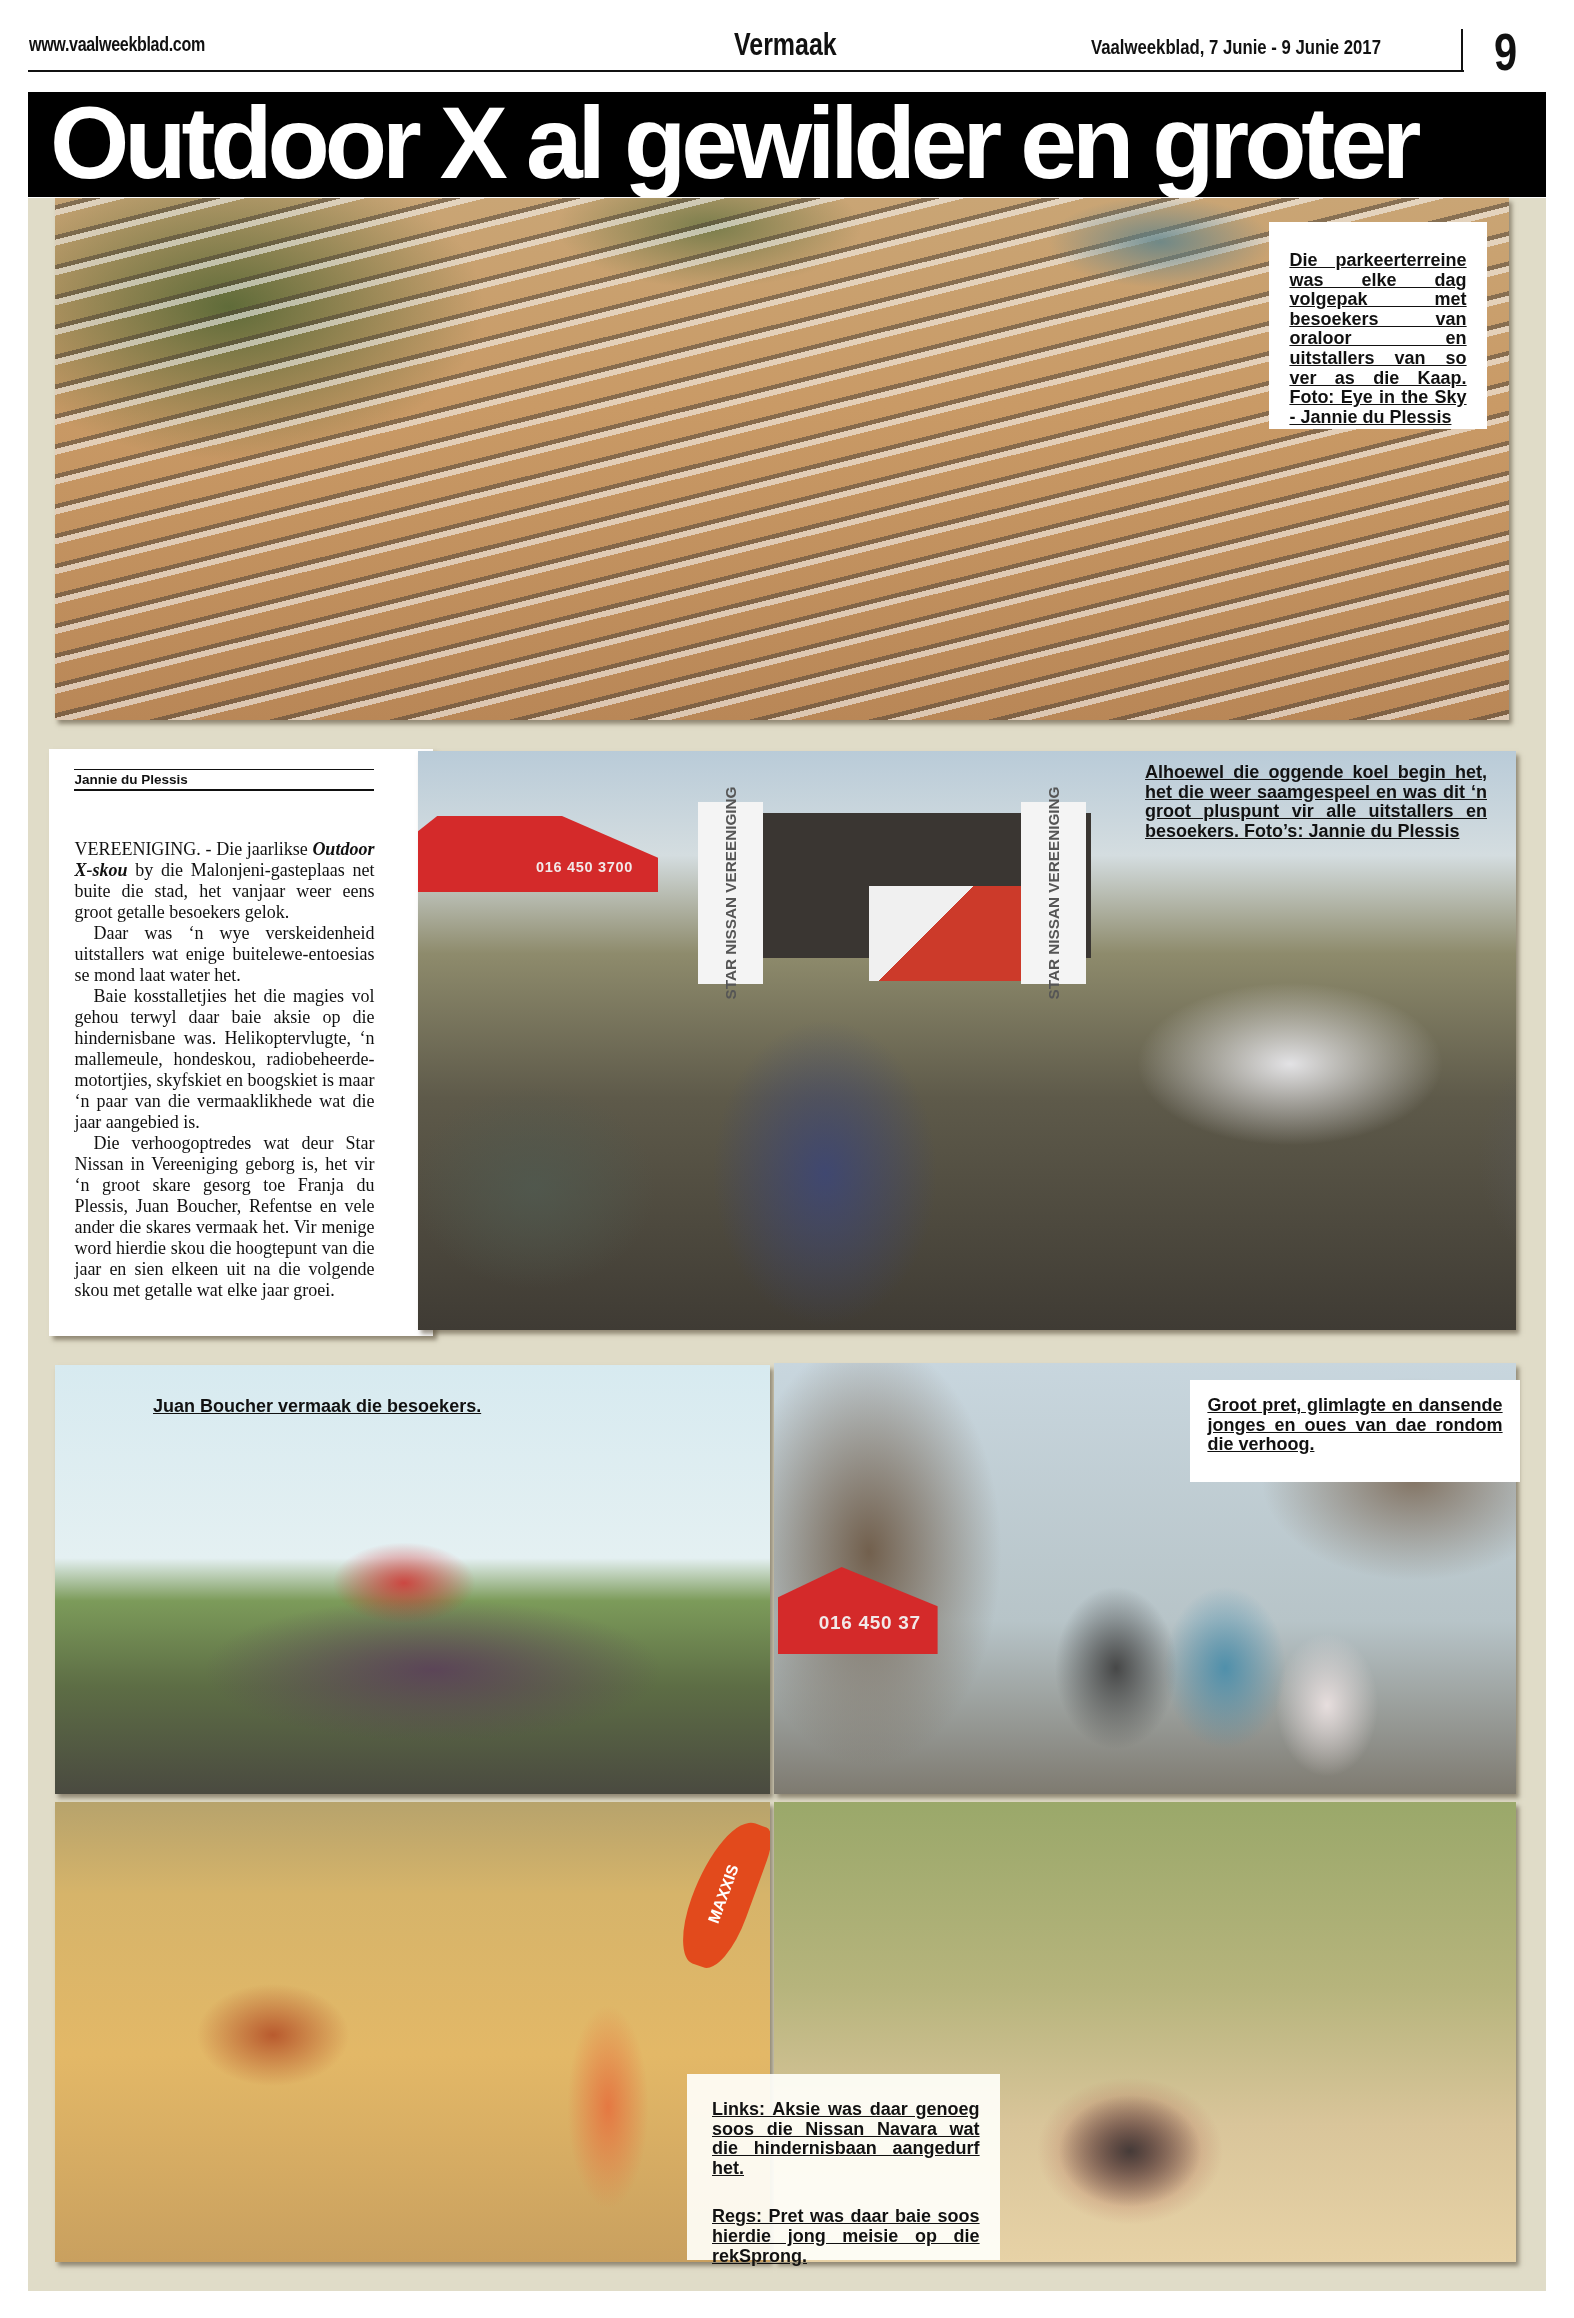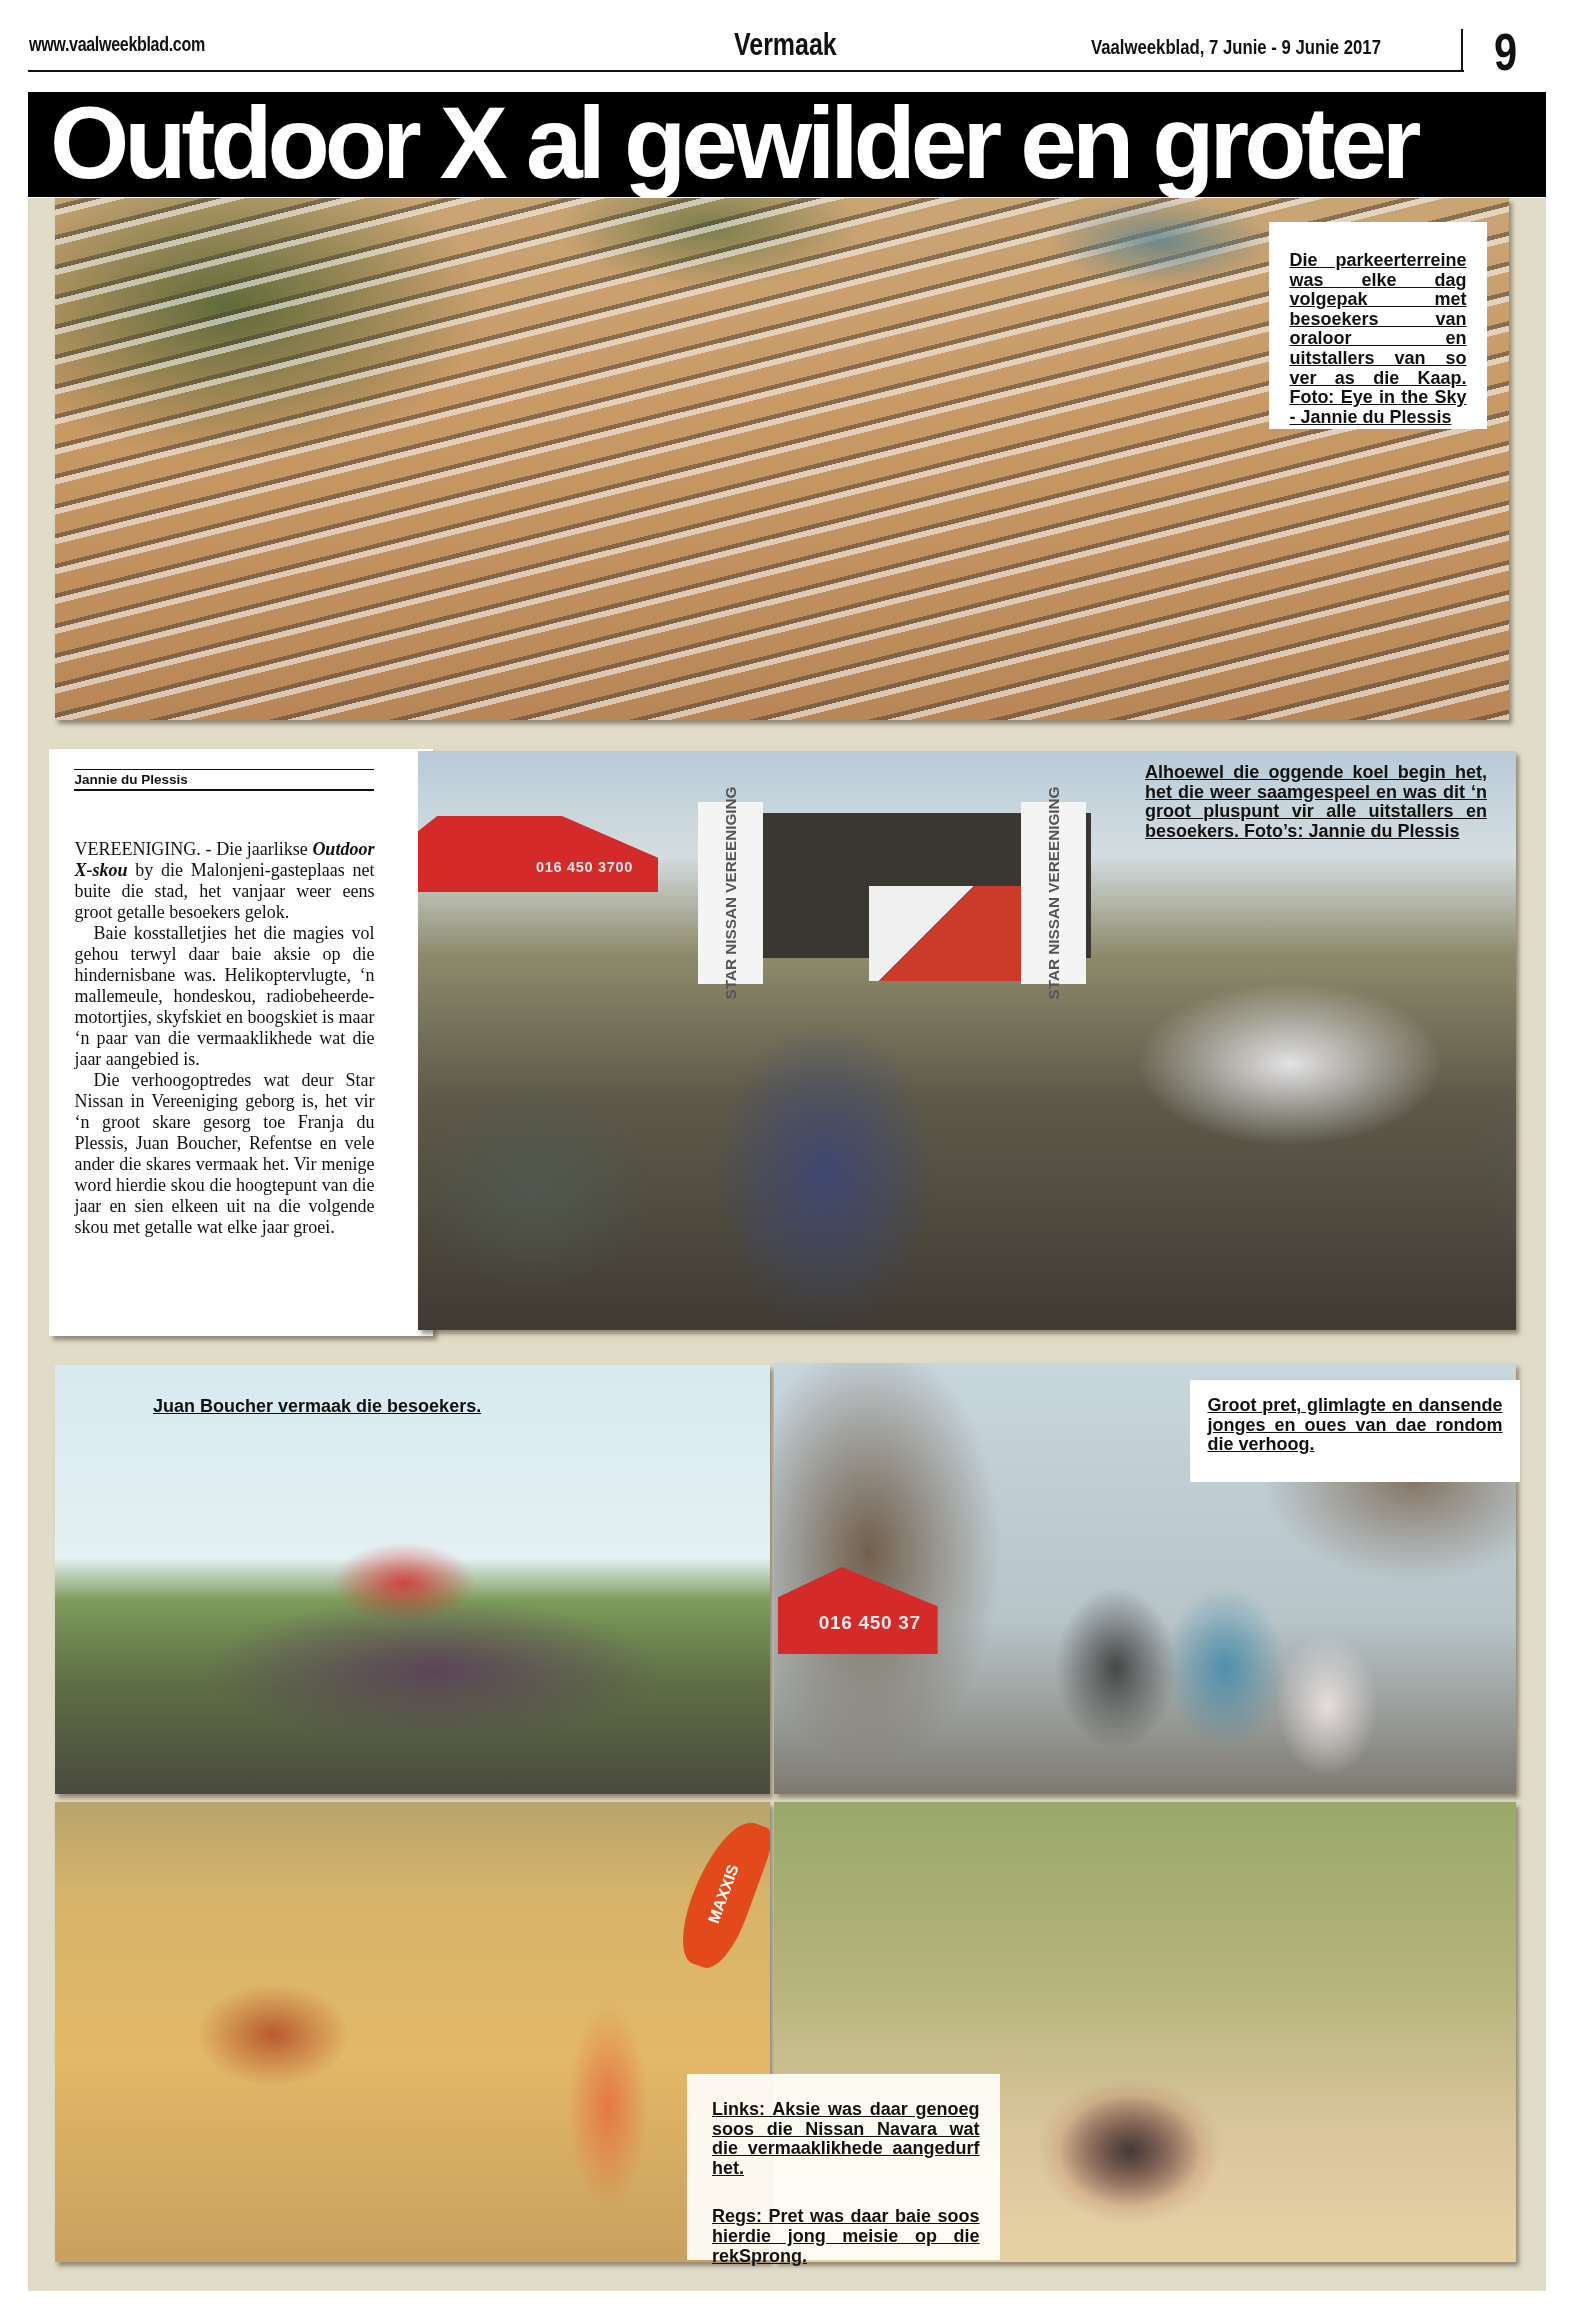--- a/index.html
+++ b/index.html
@@ -121,20 +121,21 @@
 <div class="abs cap-aerial">
   <div class="cap-bold">Die parkeerterreine was elke dag volgepak met besoekers van oraloor en uitstallers van so ver as die Kaap. Foto: Eye in the Sky - Jannie du Plessis</div>
 </div>
 
 <div class="abs article">
   <div class="byline-rule-top"></div>
   <div class="byline">Jannie du Plessis</div>
   <div class="byline-rule-bot"></div>
   <div class="body">
     <p><span>VEREENIGING. - Die jaarlikse</span> <em>Outdoor X-skou</em> <span>by die Malonjeni-gasteplaas net buite die stad, het vanjaar weer eens groot getalle besoekers gelok.</span></p>
+    <p>Daar was ‘n wye verskeidenheid uitstallers wat enige buitelewe-entoesias se mond laat water het.</p>
     <p>Baie kosstalletjies het die magies vol gehou terwyl daar baie aksie op die hindernisbane was. Helikoptervlugte, ‘n mallemeule, hondeskou, radiobeheerde-motortjies, skyfskiet en boogskiet is maar ‘n paar van die vermaaklikhede wat die jaar aangebied is.</p>
     <p>Die verhoogoptredes wat deur Star Nissan in Vereeniging geborg is, het vir ‘n groot skare gesorg toe Franja du Plessis, Juan Boucher, Refentse en vele ander die skares vermaak het. Vir menige word hierdie skou die hoogtepunt van die jaar en sien elkeen uit na die volgende skou met getalle wat elke jaar groei.</p>
   </div>
 </div>
 
 <div class="photo ph-crowd">
   <div class="tent"></div>
   <div class="tent-phone">016 450 3700</div>
   <div class="stage">
     <div class="stage-screen"></div>
@@ -165,16 +166,16 @@
 
 <div class="photo ph-navara">
   <div class="maxxis">
     <div class="maxxis-text">MAXXIS</div>
   </div>
 </div>
 
 <div class="photo ph-tramp"></div>
 
 <div class="abs cap-combo">
-  <p class="cap-bold">Links: Aksie was daar genoeg soos die Nissan Navara wat die vermaaklikhede aangedurf het.</p>
+  <p class="cap-bold">Links: Aksie was daar genoeg soos die Nissan Navara wat die hindernisbaan aangedurf het.</p>
   <p class="cap-bold">Regs: Pret was daar baie soos hierdie jong meisie op die rekSprong.</p>
 </div>
 
 
 </body></html>

